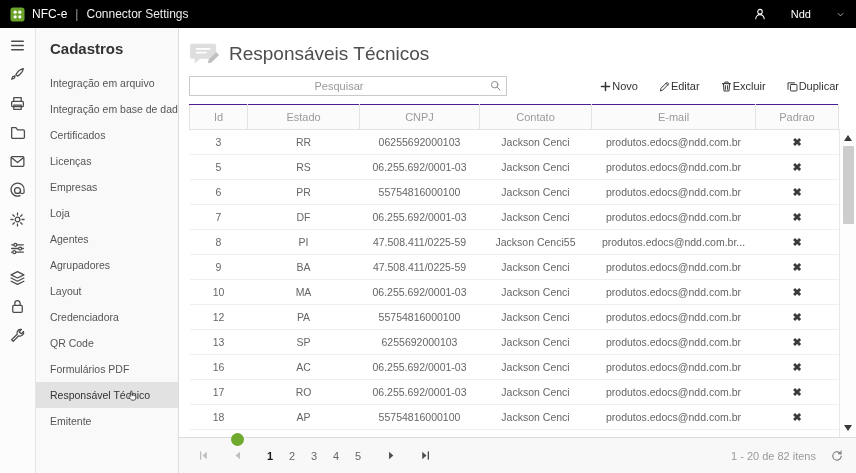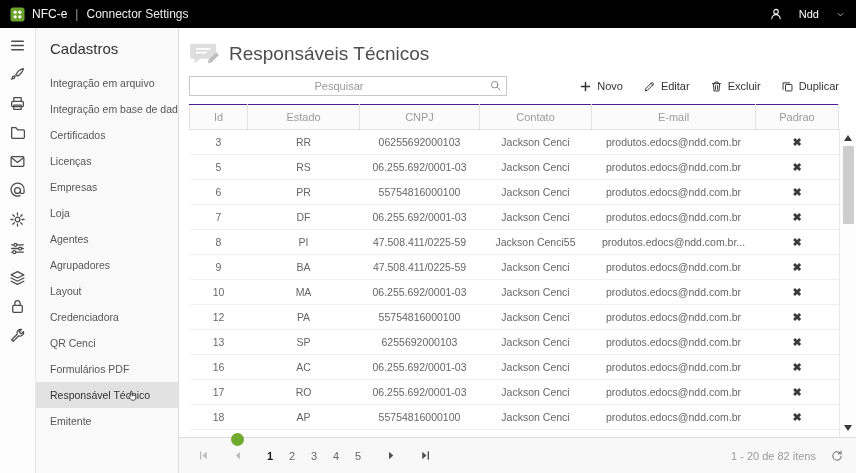--- a/index.html
+++ b/index.html
@@ -5,52 +5,52 @@
   * { margin:0; padding:0; box-sizing:border-box; }
   body { background:#888; font-family:"Liberation Sans", sans-serif; }
   .screen { width:856px; height:473px; position:relative; overflow:hidden; background:#fff; margin:0 auto; }
 
   
   .topbar { height:28px; background:#000000; color:#fff; display:flex; align-items:center; padding:0 10px; gap:7px; }
   .topbar .app-icon svg { width:15px; height:15px; display:block; }
   .topbar .t-app { font-size:12px; }
   .topbar .t-div { color:#9a9a9a; font-size:12px; margin:0 1px; }
   .topbar .t-sec { font-size:12px; color:#eee; }
-  .user-menu { margin-left:auto; display:flex; align-items:center; gap:16px; cursor:pointer; }
+  .user-menu { margin-left:auto; display:flex; align-items:center; gap:24px; cursor:pointer; }
   .user-menu .uicon svg { width:14px; height:14px; display:block; }
   .user-menu .uname { font-size:11px; }
   .user-menu .chev svg { width:11px; height:11px; display:block; color:#ccc; }
 
   .body-row { display:flex; height:445px; }
 
   
   .iconrail { width:36px; background:#fcfcfc; border-right:1px solid #e6e6e6; display:flex; flex-direction:column; align-items:center; padding-top:9px; gap:12px; color:#4c4c4c; flex:0 0 36px; }
   .rail-icon { width:17px; height:17px; cursor:pointer; }
   .rail-icon svg { width:17px; height:17px; display:block; }
 
   
   .sidebar { width:143px; flex:0 0 143px; background:#f9f9f9; border-right:1px solid #dcdcdc; overflow:hidden; }
-  .sb-header { font-size:15px; color:#333; padding:12px 14px 13px; }
+  .sb-header { font-size:15px; color:#333; padding:12px 14px 13px;font-weight:bold; }
   .side-item { font-size:10.5px; color:#555; padding:7px 14px; white-space:nowrap; overflow:hidden; cursor:pointer; }
   .side-item.selected { background:#e2e2e2; color:#333; }
 
   
   .main { flex:1; min-width:0; display:flex; flex-direction:column; background:#fff; }
   .page-header { height:44px; display:flex; align-items:center; gap:8px; padding:8px 10px 0; }
   .page-header .ph-icon svg { width:32px; height:28px; display:block; }
   .page-title { font-size:19px; font-weight:400; color:#4e4e4e; }
 
   .toolbar { height:32px; display:flex; align-items:center; padding:4px 10px 8px; }
   .search-wrap { position:relative; width:318px; }
   .search-wrap input { width:100%; height:20px; border:1px solid #c9c9c9; font-size:11px; padding:0 24px 0 6px; color:#444; outline:none; font-family:inherit;text-align:center; }
   .search-wrap input::placeholder { color:#9a9a9a; }
   .search-wrap .mag { position:absolute; right:5px; top:3px; color:#8a8a8a; }
   .search-wrap .mag svg { width:13px; height:13px; display:block; }
   .tb-buttons { margin-left:auto; display:flex; gap:6px; }
-  .tb-btn { display:flex; align-items:center; gap:5px; background:none; border:none; font-size:11px; color:#333; padding:2px 7px; cursor:pointer; font-family:inherit;text-align:center; }
+  .tb-btn { display:flex; align-items:center; background:none; border:none; font-size:11px; color:#333; padding:2px 7px; cursor:pointer; font-family:inherit;text-align:center; }
   .tb-btn .bicon svg { width:13px; height:13px; display:block; color:#333; }
 
   
   .table-area { flex:1; position:relative; overflow:hidden; display:flex; padding-left:10px; }
   .grid-wrap { flex:1; min-width:0; }
   table { width:100%; border-collapse:collapse; table-layout:fixed; }
   thead th { height:25px; background:#fbfbfb; border-top:1px solid #4c1d95; border-bottom:1px solid #e3e3e3; border-right:1px solid #e3e3e3; color:#9b9b9b; font-weight:400; font-size:11px; cursor:pointer; }
   thead th:first-child { border-left:1px solid #e3e3e3; }
   tbody td { height:25px; border-bottom:1px solid #efefef; font-size:10.5px; color:#666; text-align:center; white-space:nowrap; overflow:hidden; text-overflow:ellipsis; padding:0 4px; }
   tbody tr { cursor:pointer; }
@@ -196,21 +196,21 @@
           <div class="side-item">Integração em arquivo</div>
           <div class="side-item">Integração em base de dados</div>
           <div class="side-item">Certificados</div>
           <div class="side-item">Licenças</div>
           <div class="side-item">Empresas</div>
           <div class="side-item">Loja</div>
           <div class="side-item">Agentes</div>
           <div class="side-item">Agrupadores</div>
           <div class="side-item">Layout</div>
           <div class="side-item">Credenciadora</div>
-          <div class="side-item">QR Cenci</div>
+          <div class="side-item">QR Code</div>
           <div class="side-item">Formulários PDF</div>
           <div class="side-item selected">Responsável Técnico</div>
           <div class="side-item">Emitente</div>
         </div>
     </aside>
 
     <main class="main">
 
       <div class="page-header">
         <span class="ph-icon">

